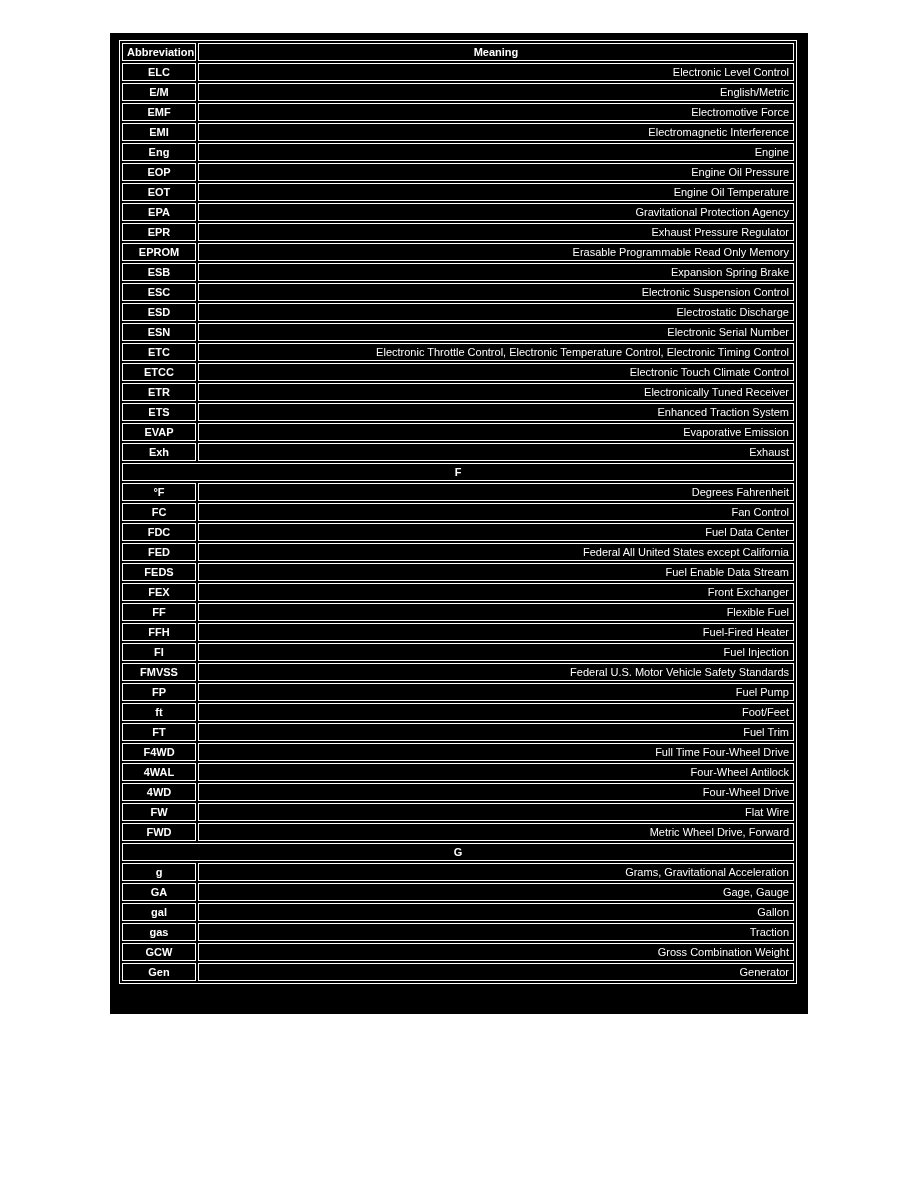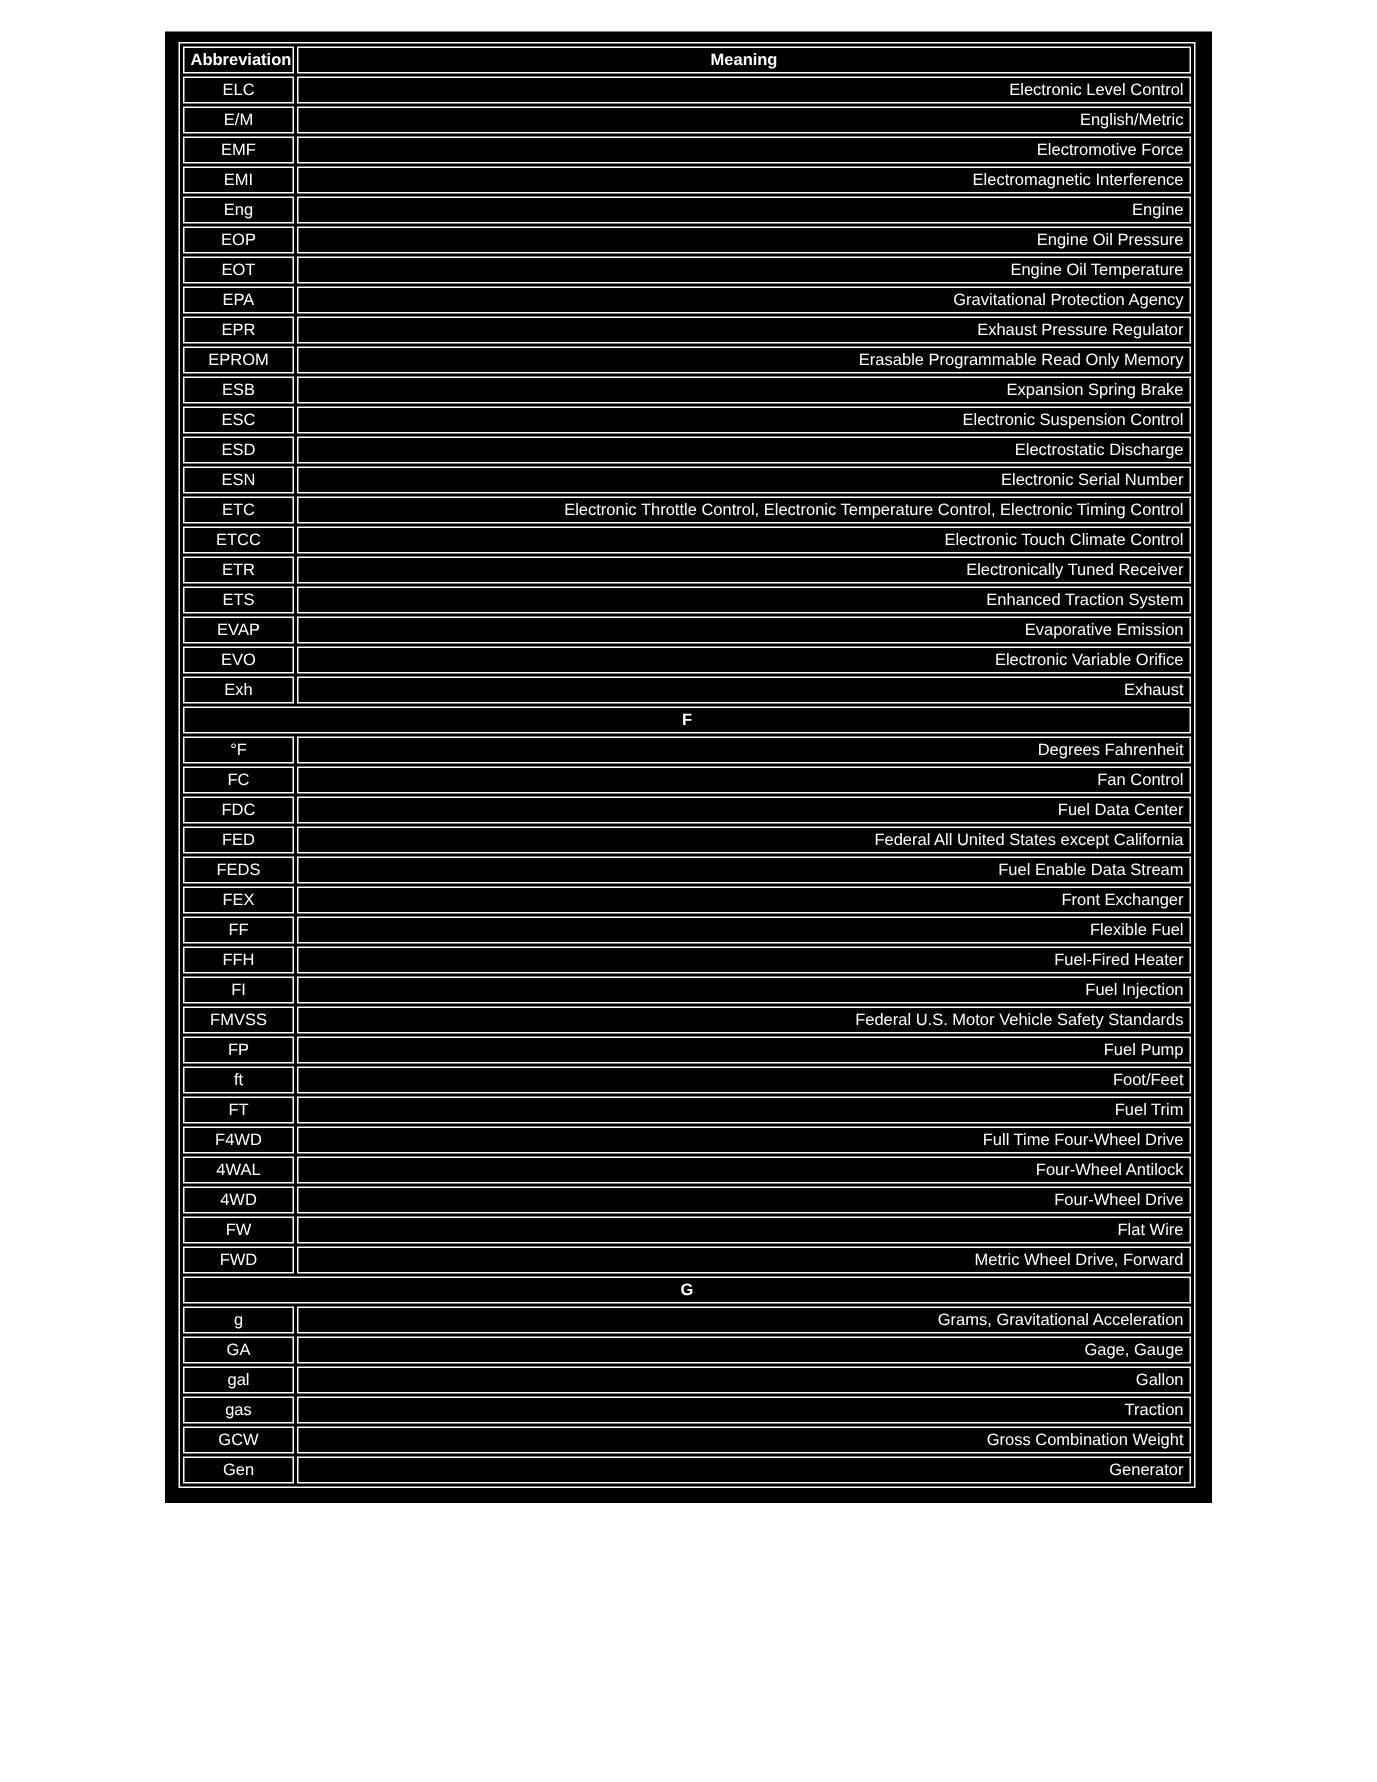--- a/index.html
+++ b/index.html
@@ -11,21 +11,21 @@
   .page {
     position: relative;
     width: 918px;
     height: 1188px;
     background: #ffffff;
     overflow: hidden;
   }
   .table-block {
     position: absolute;
     left: 110px;
-    top: 21px;
+    top: 33px;
     width: 698px;
     height: 981px;
     background: #000000;
     box-sizing: border-box;
   }
   table.abbrev {
     border-collapse: separate;
     border-spacing: 2px;
     background: #000000;
     border: 1px solid #ffffff;
@@ -44,21 +44,21 @@
     padding: 0 4px;
     white-space: nowrap;
     overflow: hidden;
     vertical-align: middle;
   }
   table.abbrev th {
     font-weight: bold;
     text-align: center;
   }
   col.c-abbr { width: 74px; }
-  td.abbr-cell { text-align: center; }
+  td.abbr-cell { text-align: center; font-weight: bold; }
   td.meaning-cell { text-align: right; }
   tr.section-row td {
     text-align: center;
     font-weight: bold;
   }
 </style>
 </head>
 <body>
 
 <div class="page">
@@ -146,24 +146,20 @@
           </tr>
           <tr>
             <td class="abbr-cell">ETS</td>
             <td class="meaning-cell">Enhanced Traction System</td>
           </tr>
           <tr>
             <td class="abbr-cell">EVAP</td>
             <td class="meaning-cell">Evaporative Emission</td>
           </tr>
           <tr>
-            <td class="abbr-cell">EVO</td>
-            <td class="meaning-cell">Electronic Variable Orifice</td>
-          </tr>
-          <tr>
             <td class="abbr-cell">Exh</td>
             <td class="meaning-cell">Exhaust</td>
           </tr>
           <tr class="section-row">
             <td colspan="2">F</td>
           </tr>
           <tr>
             <td class="abbr-cell">°F</td>
             <td class="meaning-cell">Degrees Fahrenheit</td>
           </tr>

